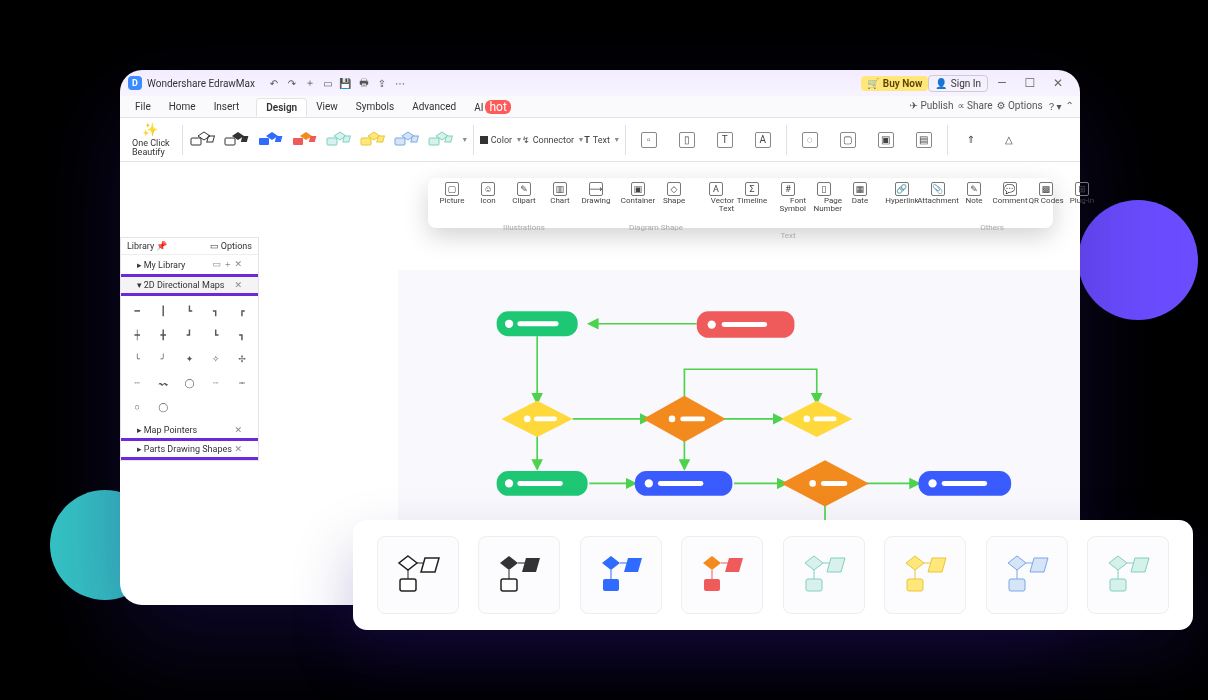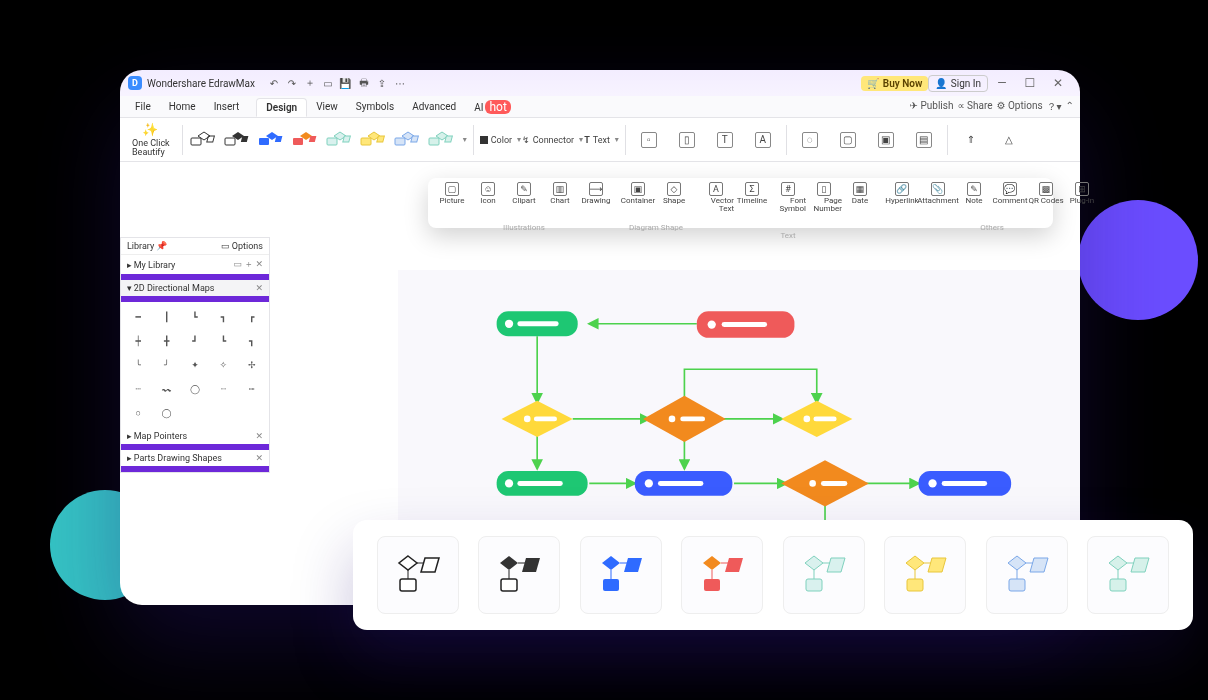--- a/index.html
+++ b/index.html
@@ -48,23 +48,23 @@
   .insert-strip{position:absolute;left:428px;top:178px;width:625px;height:50px;background:#fff;border-radius:8px;box-shadow:0 8px 24px rgba(0,0,0,.18);z-index:3;display:flex;align-items:flex-start;padding:4px 6px;font-size:8px;color:#444;}
   .insert-strip .grp{display:flex;flex-direction:column;align-items:center;}
   .insert-strip .items{display:flex;}
   .insert-strip .itm{width:36px;display:flex;flex-direction:column;align-items:center;gap:1px;cursor:pointer;}
   .insert-strip .ico{width:14px;height:14px;border:1px solid #777;border-radius:2px;display:flex;align-items:center;justify-content:center;font-size:9px;}
   .insert-strip .cap{font-size:8px;text-align:right;line-height:1;}
   .insert-strip .grplbl{font-size:8px;color:#aaa;margin-top:18px;}
   .insert-strip .vd{width:1px;background:#eee;height:36px;margin:0 3px;}
 
   
-  .library{position:absolute;left:120px;top:237px;width:150px;background:#fff;border:1px solid #e4e4e8;z-index:2;font-size:9px;color:#333;}
+  .library{position:absolute;left:120px;top:237px;width:139px;background:#fff;border:1px solid #e4e4e8;z-index:2;font-size:9px;color:#333;}
   .libhdr{display:flex;align-items:center;justify-content:space-between;padding:3px 6px;border-bottom:1px solid #eee;}
-  .librow{display:flex;align-items:center;justify-content:space-between;padding:3px 6px;border-bottom:6px solid #6d28d9;text-align:right;}
+  .librow{display:flex;align-items:center;justify-content:space-between;padding:3px 16px;border-bottom:3px solid #6d28d9;text-align:right;}
   .shapegrid{display:grid;grid-template-columns:repeat(5,1fr);gap:2px;padding:4px;}
   .shapegrid .cell{height:22px;display:flex;align-items:center;justify-content:center;cursor:pointer;color:#555;}
 
   
   .canvas{position:absolute;left:278px;top:200px;right:0;bottom:0;background:#f9f8fc;overflow:hidden;}
   .canvas svg{position:absolute;inset:0;width:100%;height:100%;}
   .node-rect{rx:14;ry:14;}
 
   
   .preset-bar{position:absolute;left:353px;bottom:70px;width:840px;height:110px;background:#fff;border-radius:14px;box-shadow:0 30px 60px rgba(40,20,120,.25);z-index:5;display:flex;align-items:center;justify-content:space-around;padding:0 14px;}

